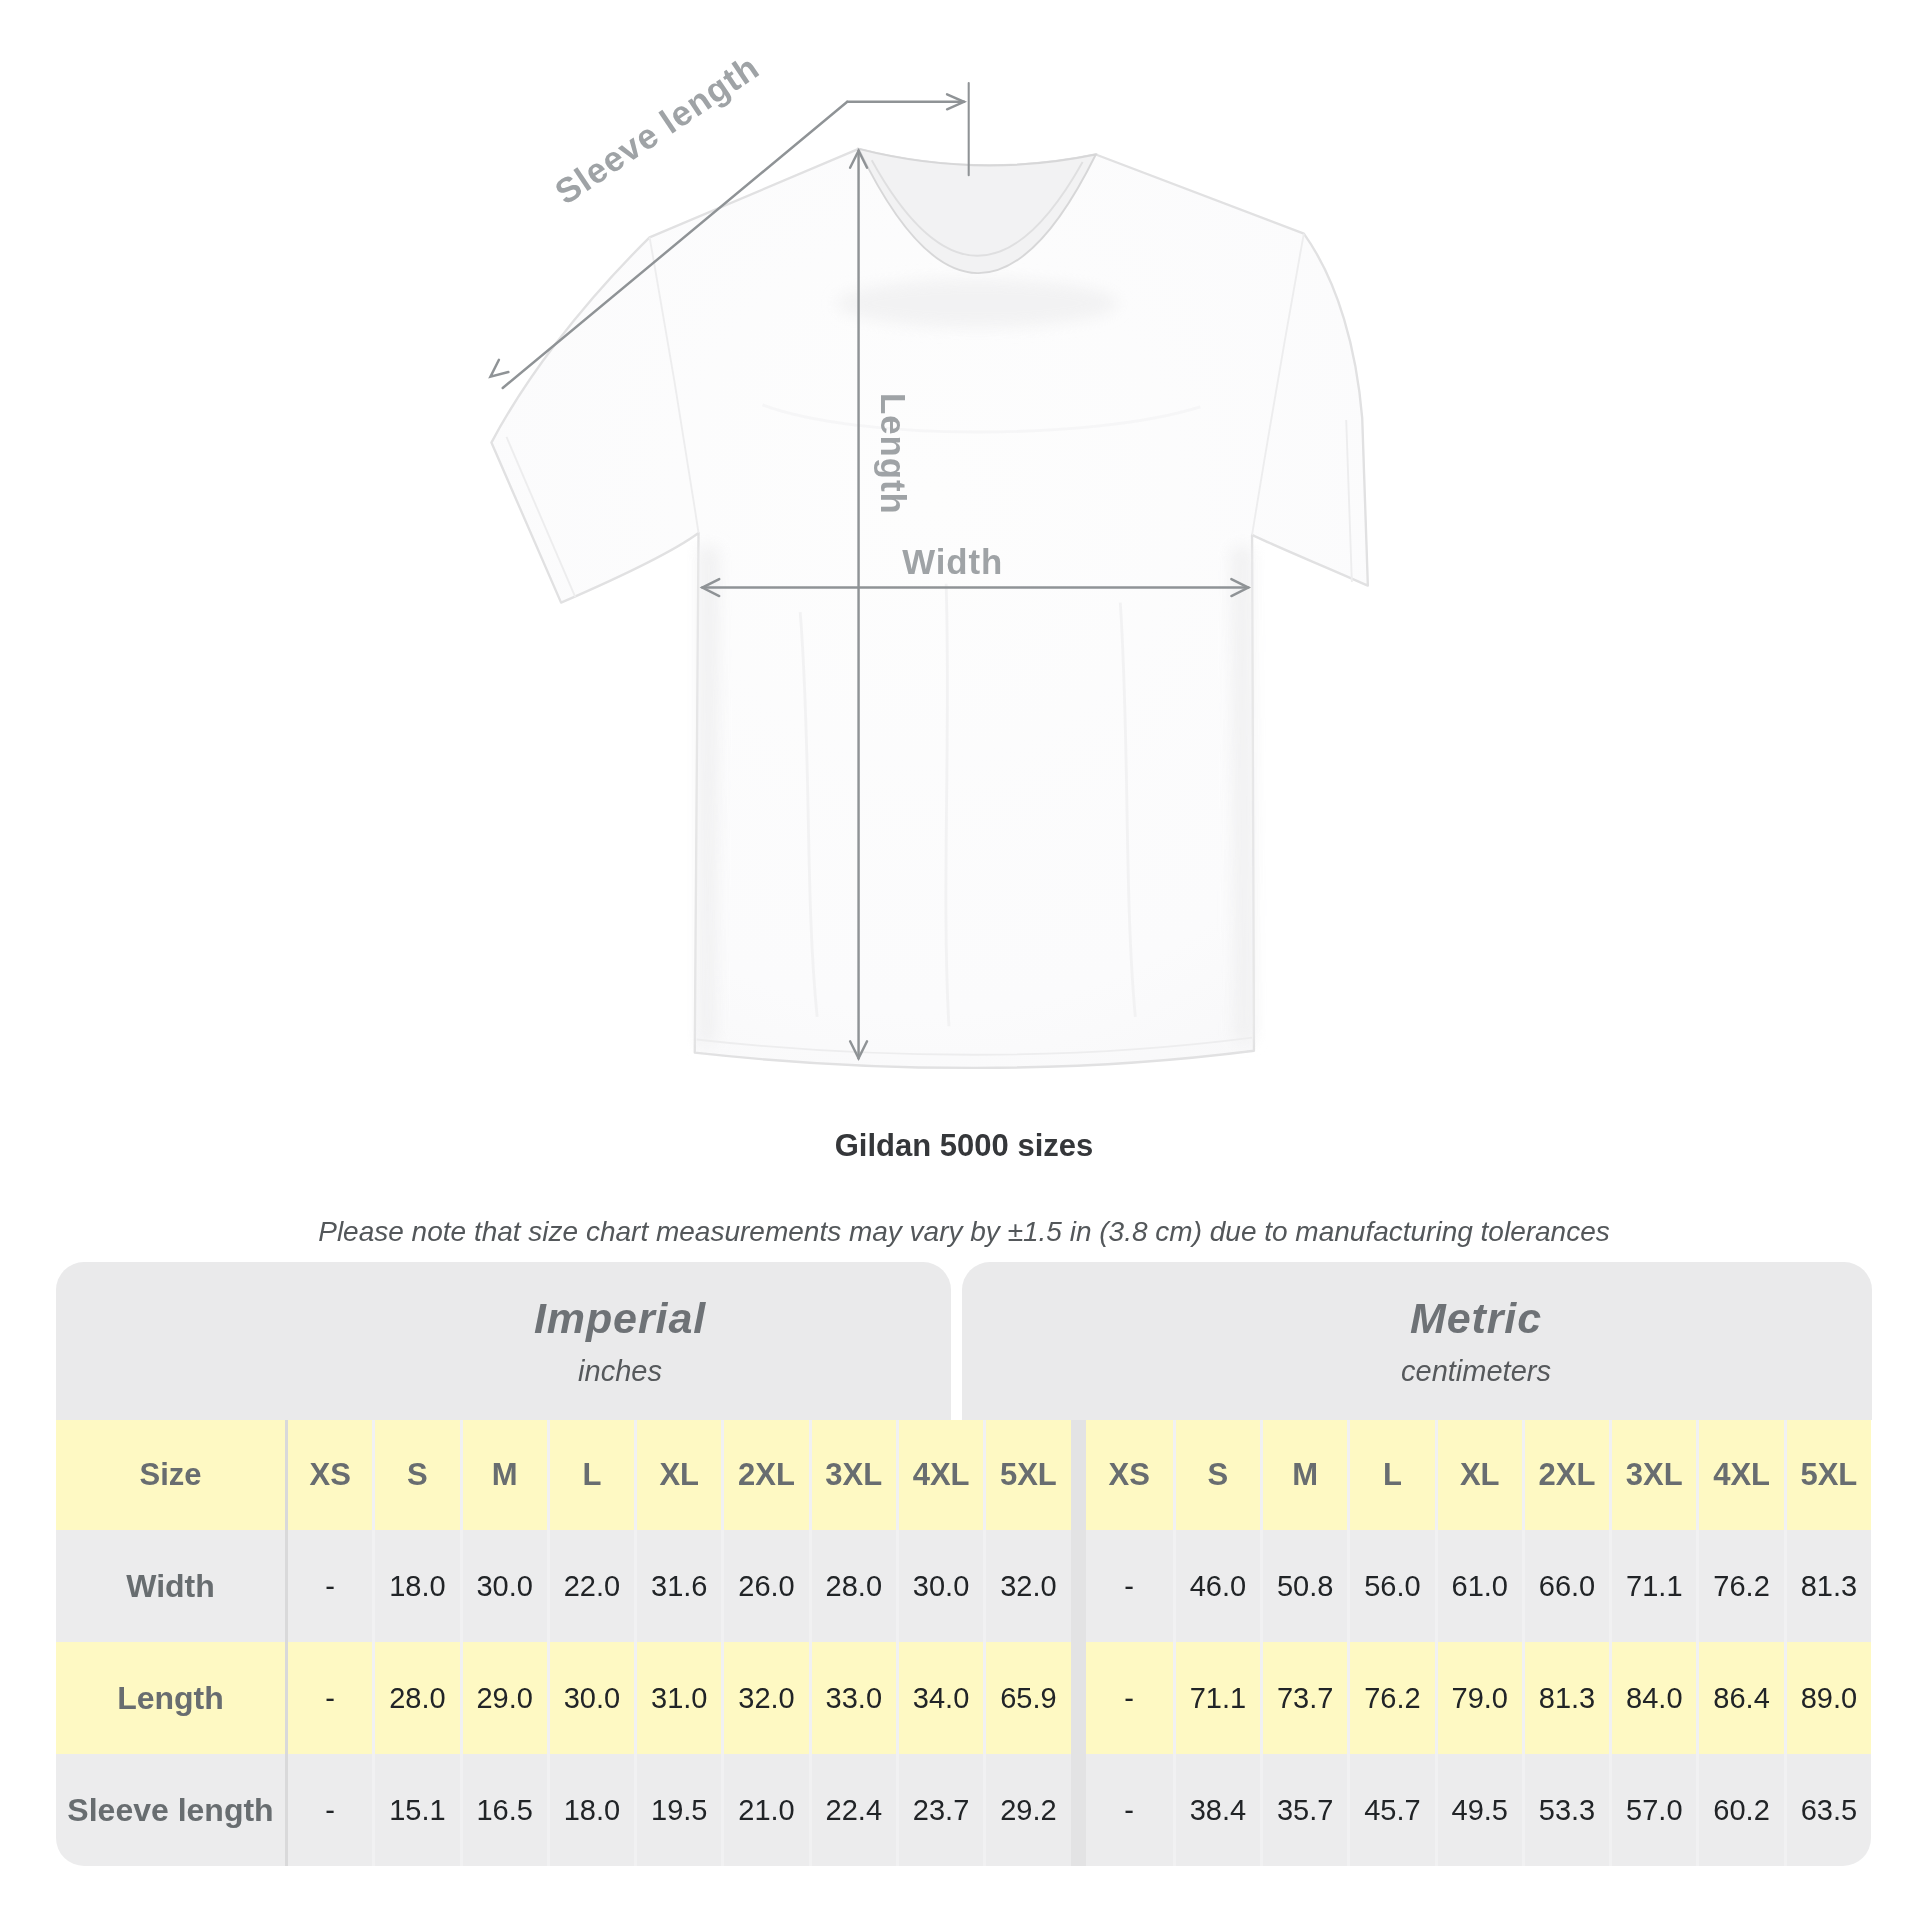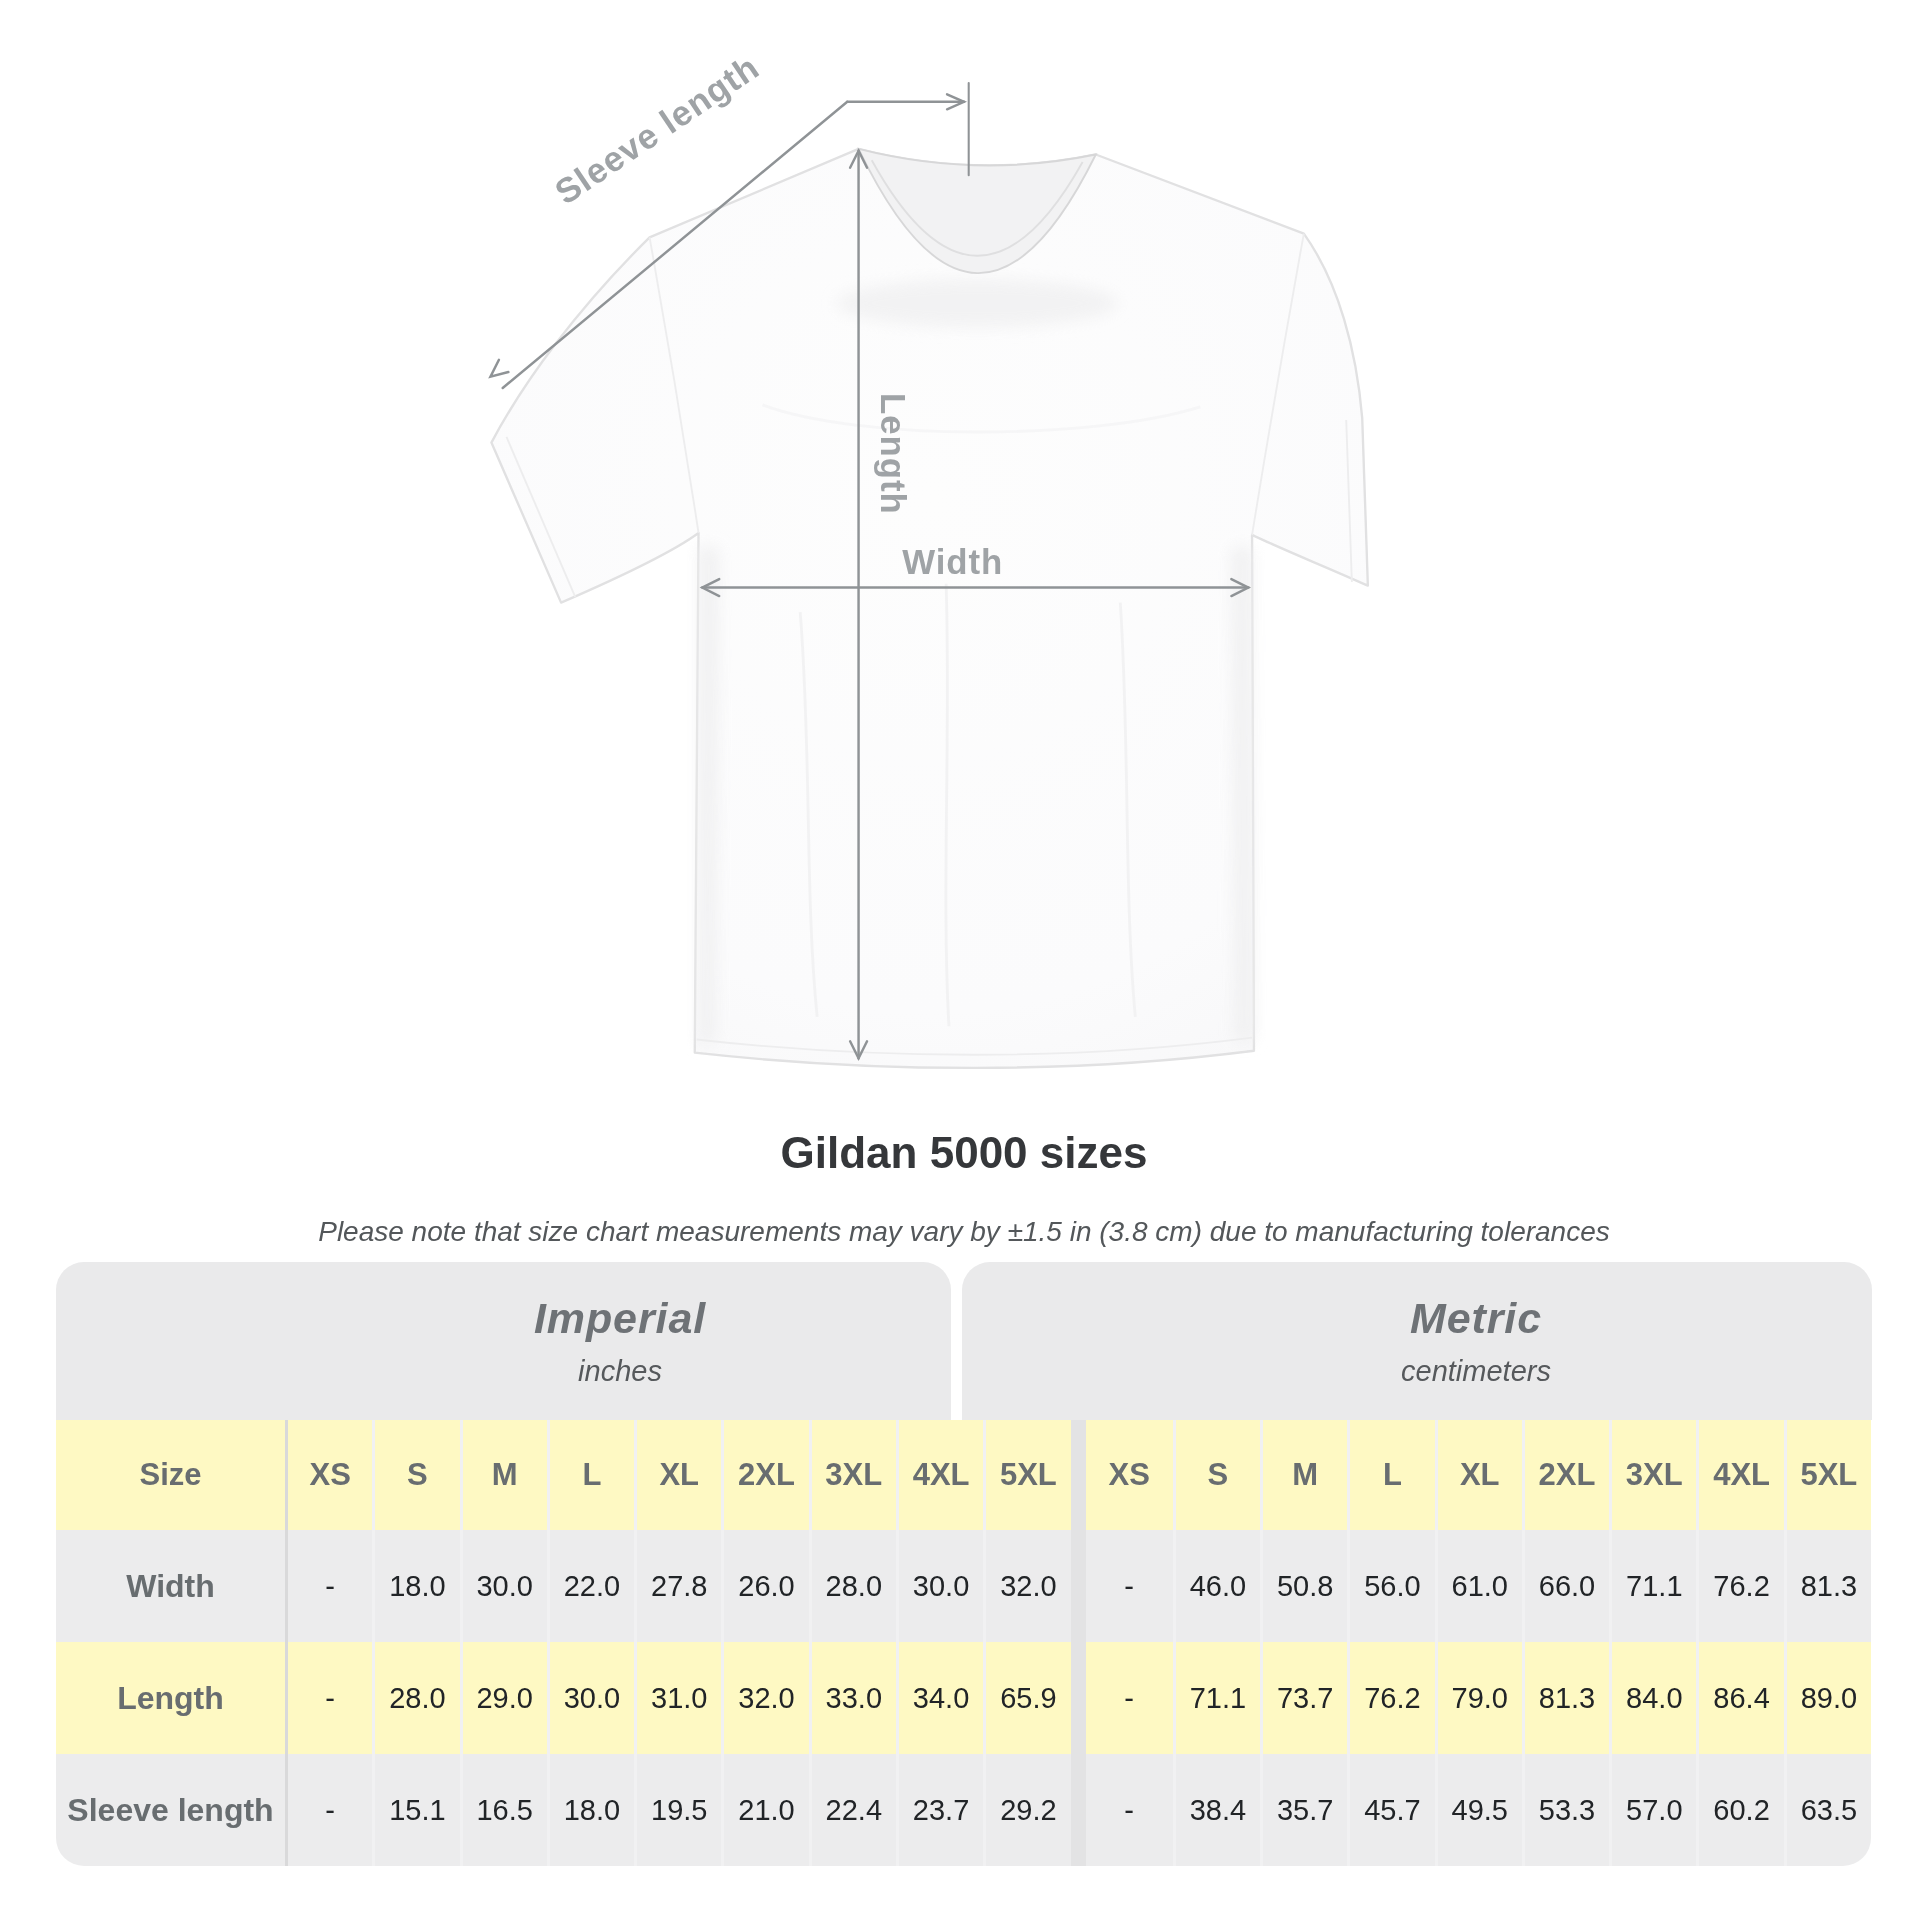--- a/index.html
+++ b/index.html
@@ -1,20 +1,20 @@
 <!DOCTYPE html>
 <html style="font-size:15px"><head>
 <meta charset="utf-8">
 <style>
   html,body{margin:0;padding:0;background:#ffffff;}
   .page{position:relative;width:1928px;height:1928px;background:#ffffff;overflow:hidden;
         font-family:"Liberation Sans","DejaVu Sans",sans-serif;}
   .diagram{position:absolute;left:0;top:0;}
   .title{position:absolute;left:0;top:1128px;width:1928px;text-align:center;
-         font-size:44px;font-weight:bold;color:#35373a;letter-spacing:0;}
+         font-size:31px;font-weight:bold;color:#35373a;letter-spacing:0;}
   .subtitle{position:absolute;left:0;top:1192px;width:1928px;text-align:center;
             font-size:28px;font-style:italic;color:#53575a;margin-top:24px;}
   .table-wrap{position:absolute;left:56px;top:1262px;width:1815px;}
   .bands{position:relative;height:158px;}
   .band{position:absolute;top:0;height:158px;background:#eaeaeb;border-radius:28px 28px 0 0;}
   .band.imp{left:0;width:895px;}
   .band.met{left:906px;width:910px;}
   .bandlab{position:absolute;top:0;height:158px;display:flex;flex-direction:column;
            align-items:center;justify-content:center;}
   .bandlab.imp{left:233px;width:662px;}
@@ -146,21 +146,21 @@
       <div class="c hdr row-w s">2XL</div>
       <div class="c hdr row-w s">3XL</div>
       <div class="c hdr row-w s">4XL</div>
       <div class="c hdr row-w s">5XL</div>
 
       <div class="c lab row-g">Width</div>
       <div class="c val row-g sd">-</div>
       <div class="c val row-g s">18.0</div>
       <div class="c val row-g s">30.0</div>
       <div class="c val row-g s">22.0</div>
-      <div class="c val row-g s">27.8</div>
+      <div class="c val row-g s">31.6</div>
       <div class="c val row-g s">26.0</div>
       <div class="c val row-g s">28.0</div>
       <div class="c val row-g s">30.0</div>
       <div class="c val row-g s">32.0</div>
       <div class="c sp"></div>
       <div class="c val row-g">-</div>
       <div class="c val row-g s">46.0</div>
       <div class="c val row-g s">50.8</div>
       <div class="c val row-g s">56.0</div>
       <div class="c val row-g s">61.0</div>

